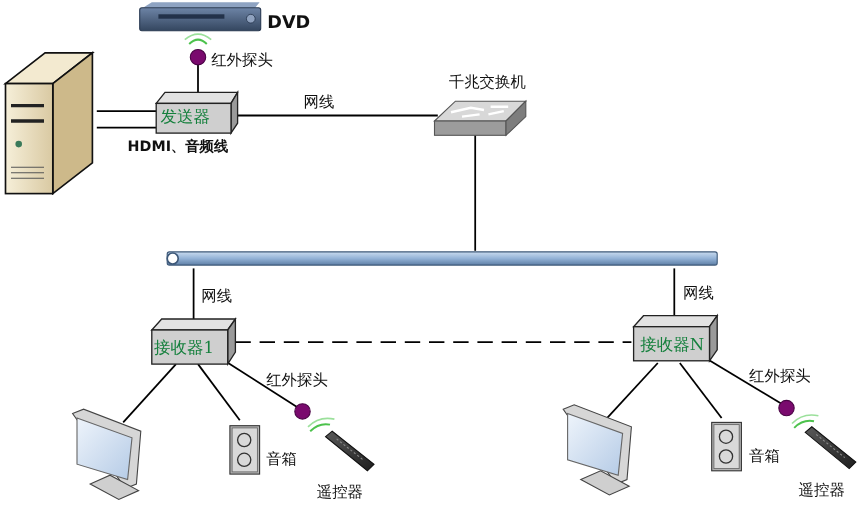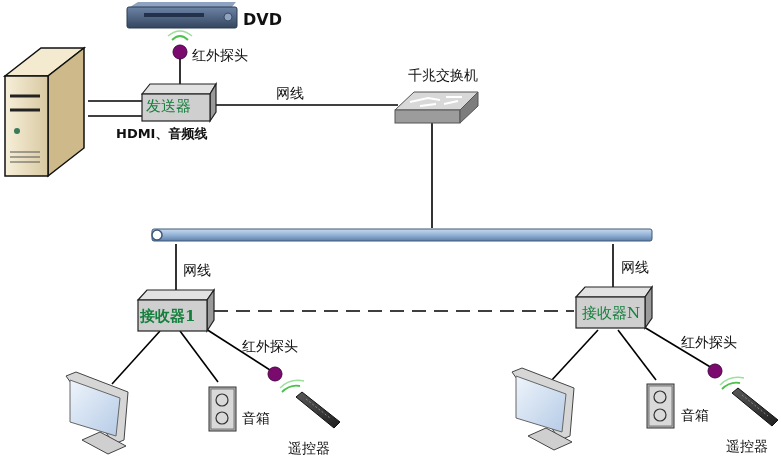--- a/index.html
+++ b/index.html
@@ -162,21 +162,21 @@
 </svg>
 
 <div class="lbl sans big" style="left:243px;top:12px;">DVD</div>
 <div class="lbl" style="left:192px;top:47px;">红外探头</div>
 <div class="boxlbl" style="left:146px;top:97px;">发送器</div>
 <div class="lbl sans" style="left:88px;top:126px;font-size:13px;margin-left:28px;">HDMI、音频线</div>
 <div class="lbl" style="left:276px;top:85px;">网线</div>
 <div class="lbl" style="left:408px;top:68px;font-family:Liberation Mono, monospace;">千兆交换机</div>
 
 <div class="lbl" style="left:183px;top:262px;">网线</div>
-<div class="boxlbl" style="left:140px;top:307px;font-weight:bold;">接收器1</div>
+<div class="boxlbl" style="left:140px;top:307px;">接收器1</div>
 <div class="lbl" style="left:242px;top:338px;">红外探头</div>
 <div class="lbl" style="left:242px;top:410px;">音箱</div>
 <div class="lbl" style="left:288px;top:440px;">遥控器</div>
 
 <div class="lbl" style="left:621px;top:259px;">网线</div>
 <div class="boxlbl" style="left:582px;top:304px;">接收器N</div>
 <div class="lbl" style="left:681px;top:334px;">红外探头</div>
 <div class="lbl" style="left:681px;top:407px;">音箱</div>
 <div class="lbl" style="left:726px;top:438px;">遥控器</div>
 

